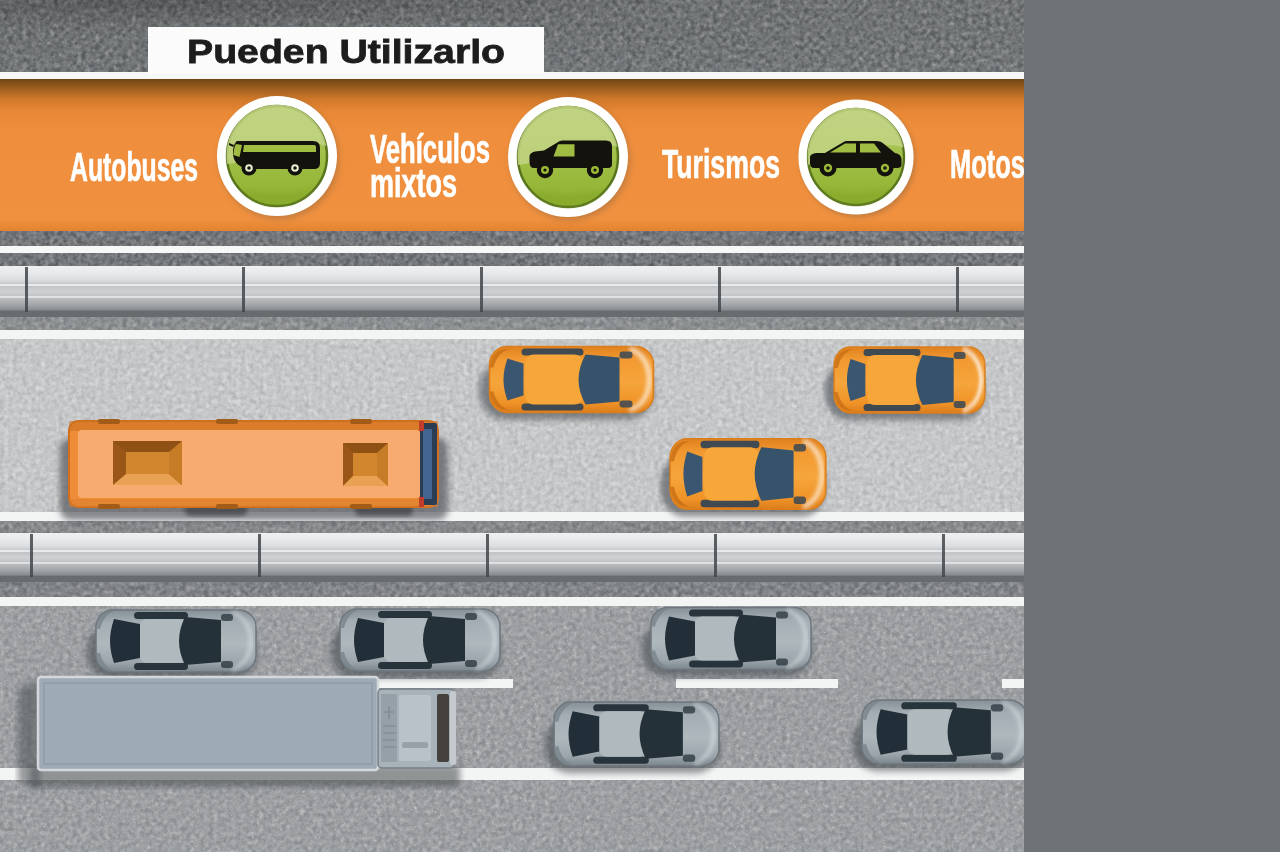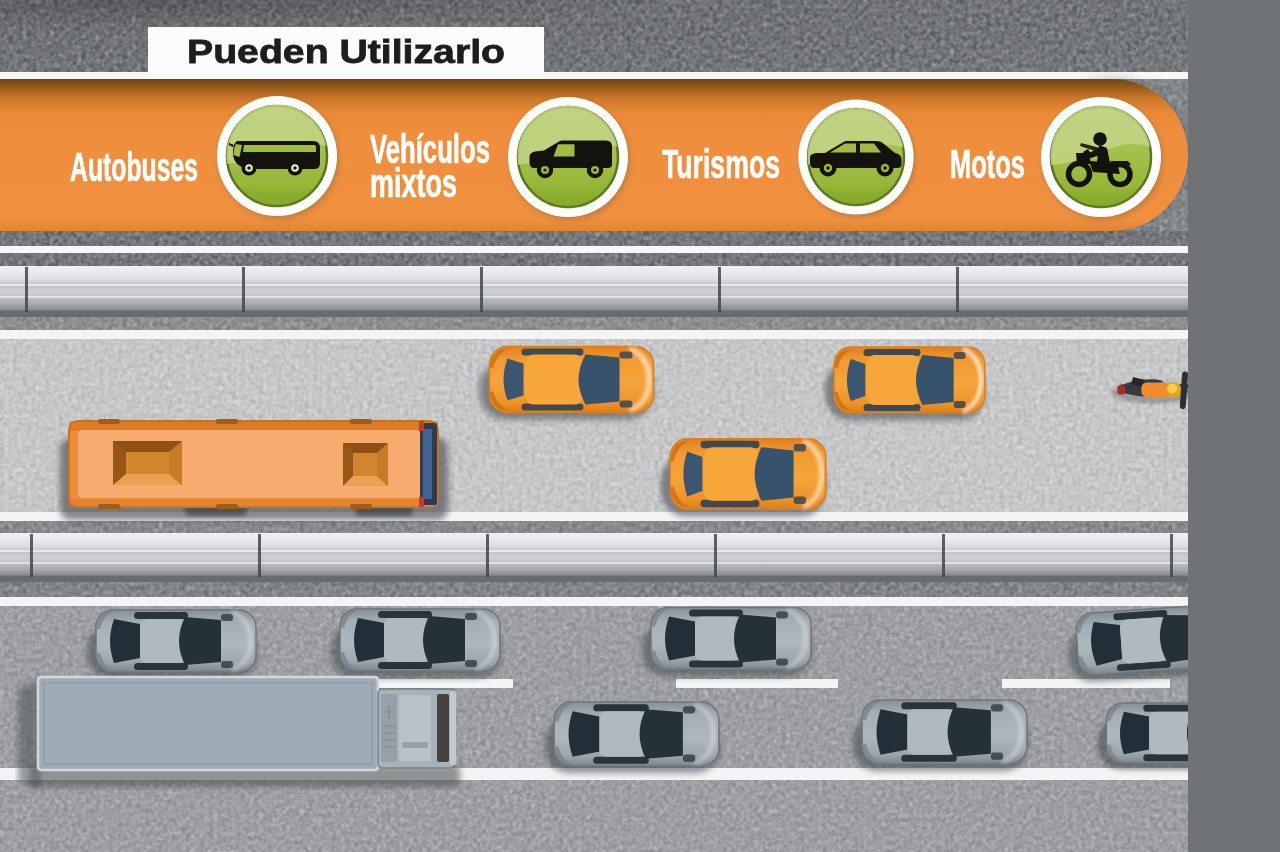--- a/index.html
+++ b/index.html
@@ -1,16 +1,16 @@
 <!DOCTYPE html>
 <html><head>
 <meta charset="utf-8">
 <style>
   html,body{margin:0;padding:0;background:#6f7375;}
-  #stage{width:1188px;height:852px;overflow:hidden;position:relative;}
+  #stage{width:1024px;height:852px;overflow:hidden;position:relative;}
   svg{display:block;}
   text{font-family:"Liberation Sans",sans-serif;}
 </style>
 </head>
 <body>
 <div id="stage">
 <svg width="1280" height="852" viewBox="0 0 1280 852" xmlns="http://www.w3.org/2000/svg">
 <defs>
   <linearGradient id="orangeBand" x1="0" y1="79" x2="0" y2="231" gradientUnits="userSpaceOnUse">
     <stop offset="0" stop-color="#6e4414"></stop>

